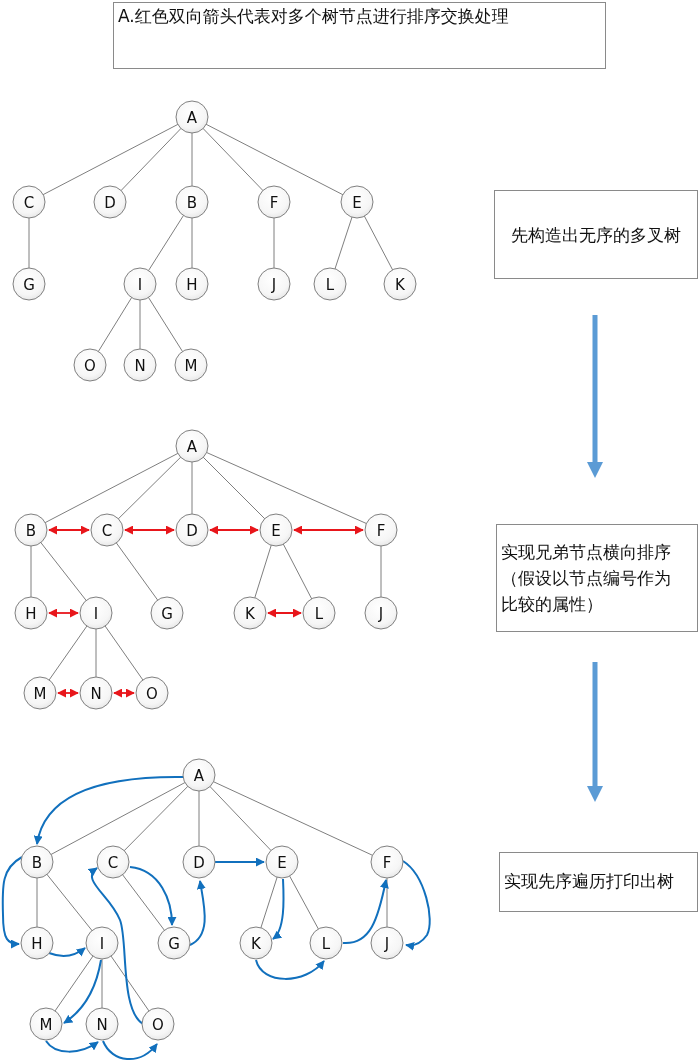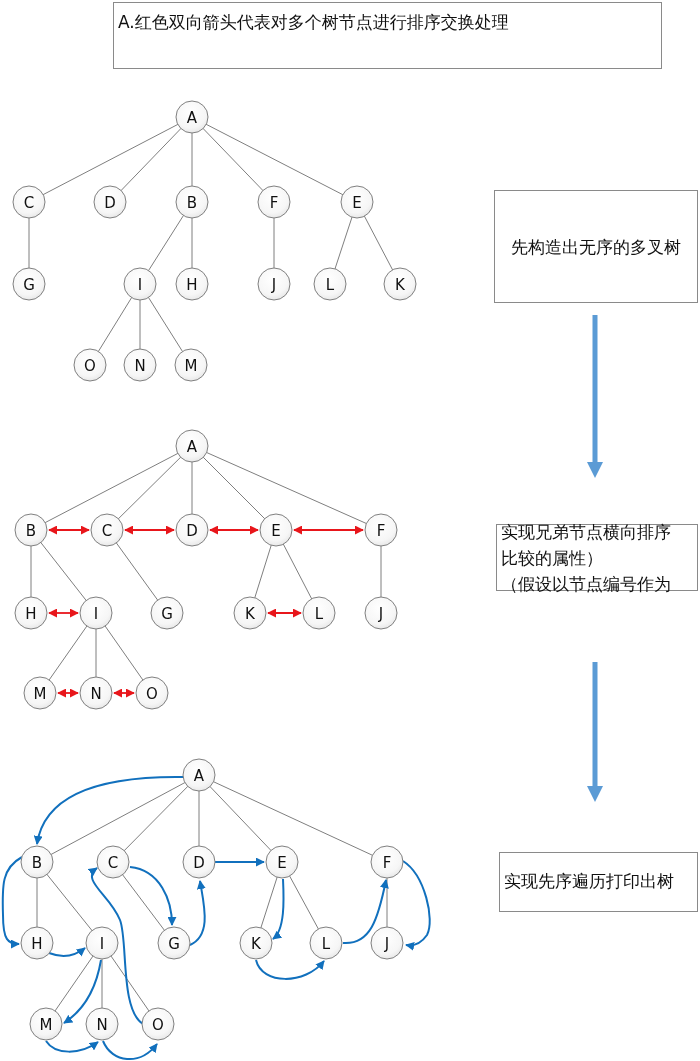--- a/index.html
+++ b/index.html
@@ -1,42 +1,42 @@
 <!DOCTYPE html>
 <html><head>
 <meta charset="utf-8">
 <style>
   html, body { margin:0; padding:0; background:#ffffff; }
   body { width:700px; height:1061px; position:relative; overflow:hidden;
          font-family:"DejaVu Sans", sans-serif; }
   #canvas { position:absolute; left:0; top:0; }
-  .legend-box { position:absolute; left:113px; top:2px; width:549px; height:67px;
-                border:1px solid #8a8a8a; box-sizing:border-box; padding:6px 4px 0 4px;
+  .legend-box { position:absolute; left:113px; top:2px; width:493px; height:67px;
+                border:1px solid #8a8a8a; box-sizing:border-box; padding:0 4px 0 4px;
                 font-size:17px; line-height:26px; color:#111; }
   .step-box { position:absolute; border:1px solid #8a8a8a; box-sizing:border-box;
               background:#fff; color:#111; font-size:17px; line-height:26px;
               display:flex; flex-direction:column; justify-content:center; padding:0 4px; }
   .node-label { font-family:"DejaVu Sans", sans-serif; font-size:15px; fill:#111;
                 text-anchor:middle; dominant-baseline:central; }
 </style>
 </head>
 <body>
 
 <div class="legend-box">
   <div>A.红色双向箭头代表对多个树节点进行排序交换处理</div>
 </div>
 
-<div class="step-box" style="left:494px;top:190px;width:204px;height:113px;align-items:center;">
+<div class="step-box" style="left:494px;top:190px;width:204px;height:89px;align-items:center;">
   <div>先构造出无序的多叉树</div>
 </div>
 
-<div class="step-box" style="left:496px;top:524px;width:202px;height:67px;">
+<div class="step-box" style="left:496px;top:524px;width:202px;height:108px;">
   <div>实现兄弟节点横向排序</div>
+  <div>（假设以节点编号作为</div>
   <div>比较的属性）</div>
-  <div>（假设以节点编号作为</div>
 </div>
 
 <div class="step-box" style="left:499px;top:852px;width:199px;height:60px;font-family:Liberation Serif, serif;">
   <div>实现先序遍历打印出树</div>
 </div>
 
 <svg id="canvas" width="700" height="1061" viewBox="0 0 700 1061">
   <defs>
     <radialGradient id="nodeGrad" cx="45%" cy="35%" r="70%">
       <stop offset="0%" stop-color="#ffffff"></stop>

